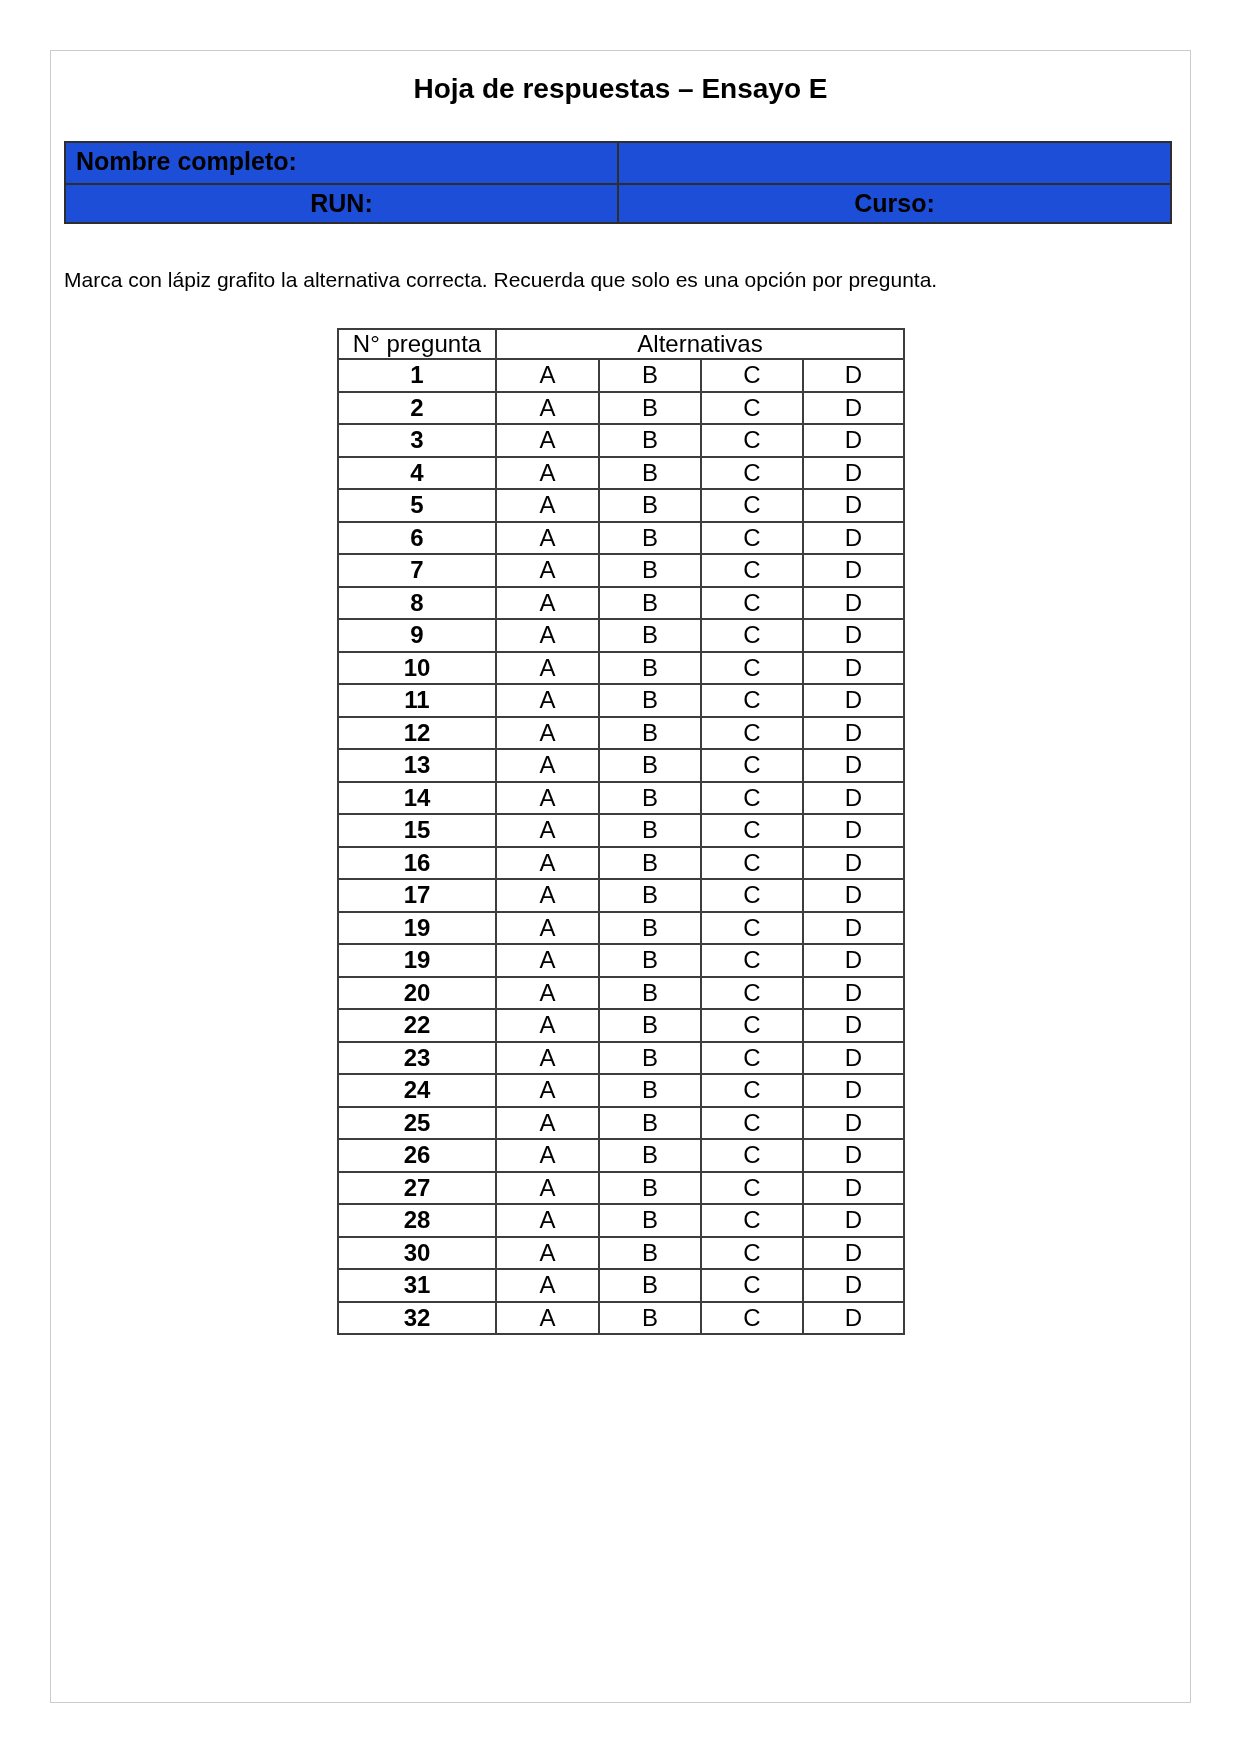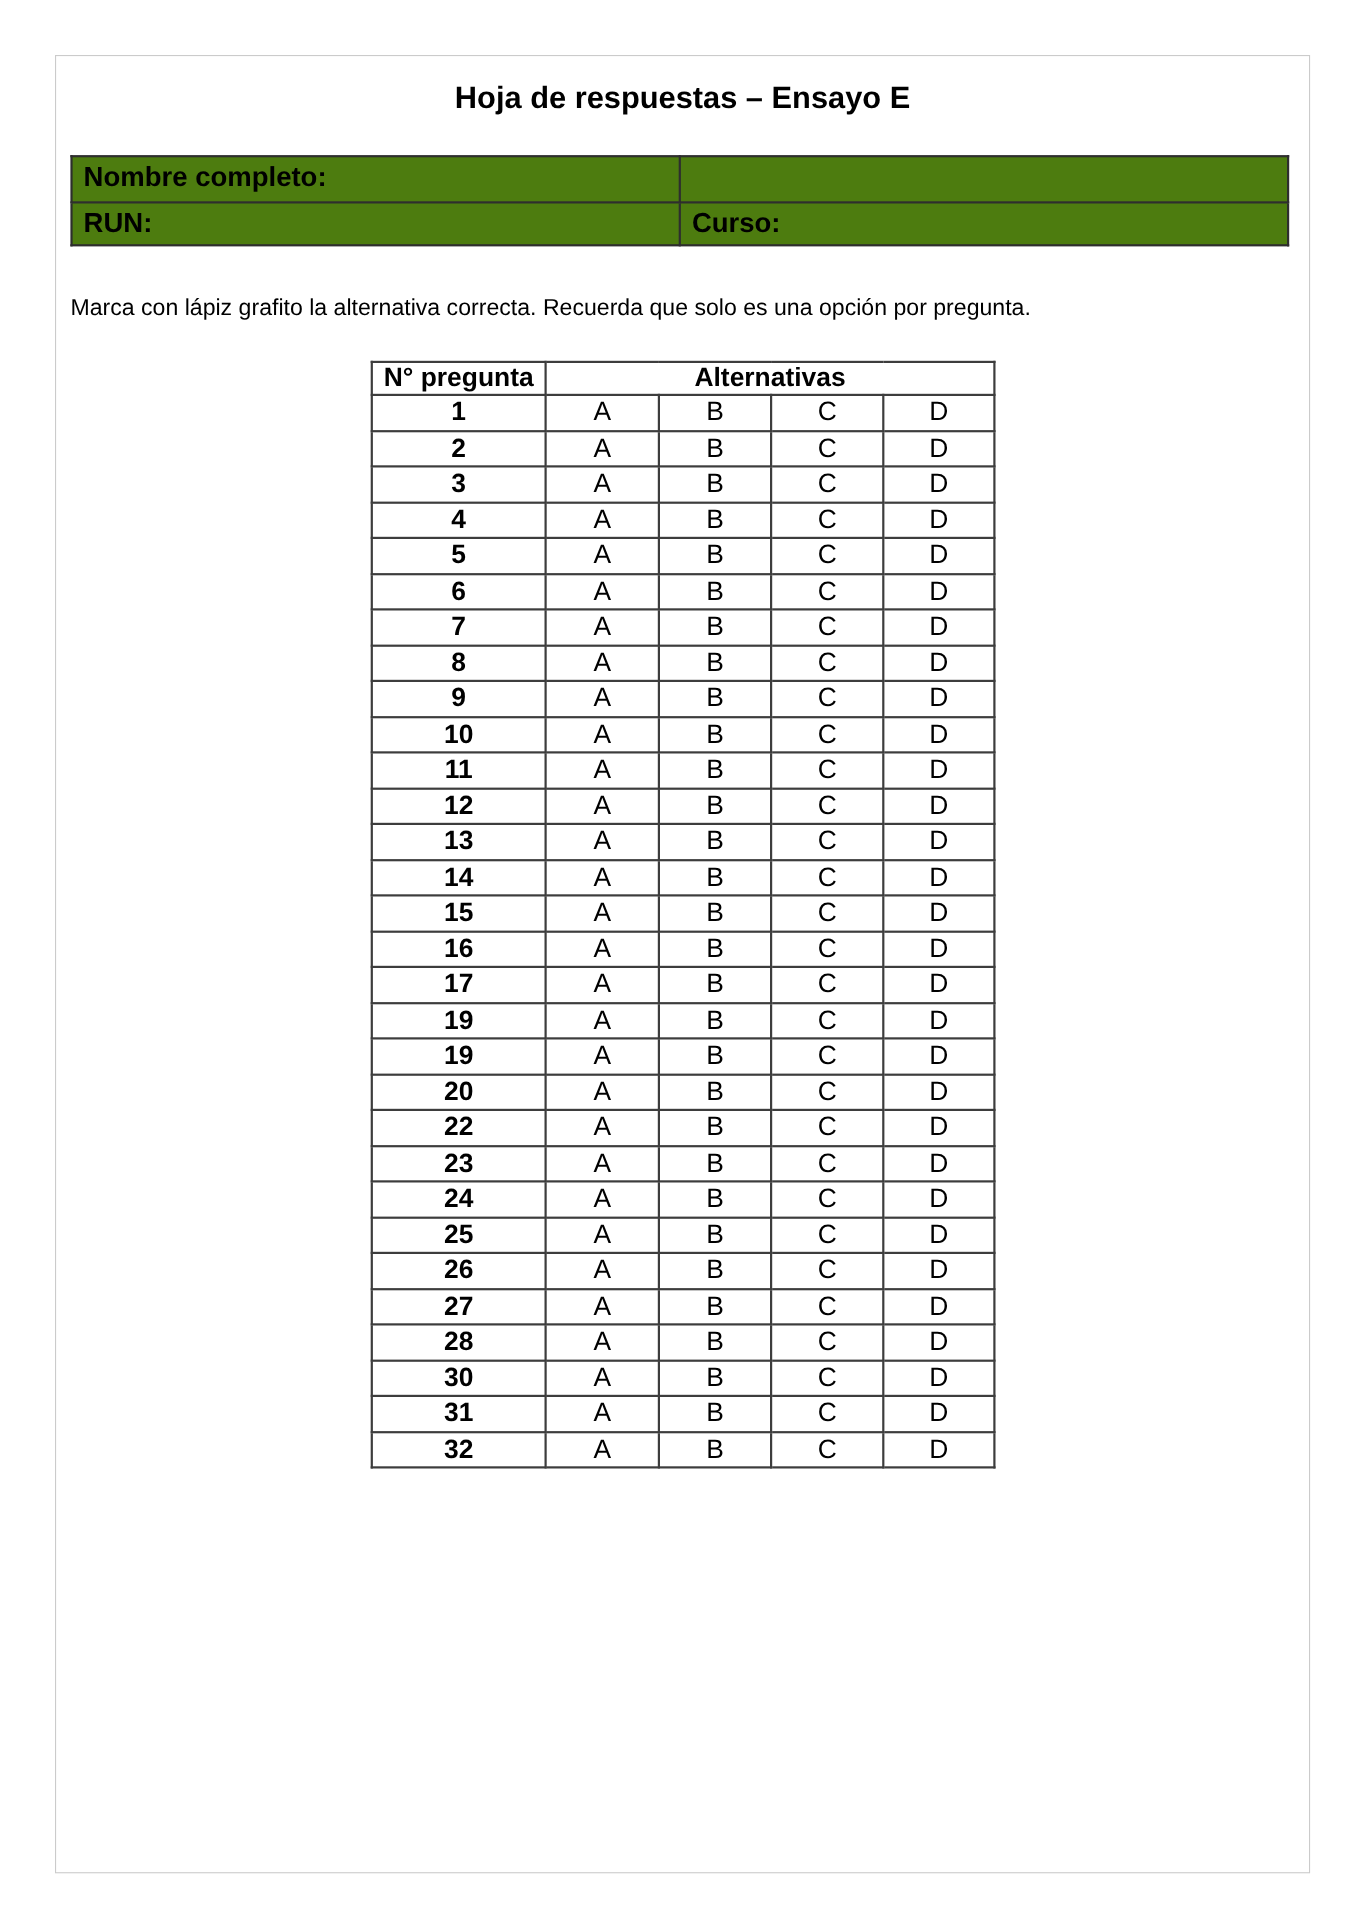--- a/index.html
+++ b/index.html
@@ -41,24 +41,24 @@
     top: 141px;
     width: 1106px;
   }
   .info-table td {
     border: 2px solid #2e2e2e;
     font-size: 25px;
     font-weight: bold;
     line-height: 29px;
     padding: 4px 10px;
     vertical-align: top;
-    background: #4d7c0f;
+    background: #1d4ed8;
   }
   .info-table tr.row-1 td { height: 42px; }
-  .info-table tr.row-2 td { height: 29px; }
+  .info-table tr.row-2 td { height: 29px; text-align: center; }
 
   .instruction {
     position: absolute;
     left: 64px;
     top: 265px;
     width: 1115px;
     font-size: 21px;
     line-height: 30px;
   }
 
@@ -70,21 +70,21 @@
   }
   .answer-table th, .answer-table td {
     border: 2px solid #3d3d3d;
     text-align: center;
     vertical-align: middle;
     padding: 0;
     background: #ffffff;
   }
   .answer-table th {
     font-size: 24px;
-    font-weight: bold;
+    font-weight: normal;
     height: 29px;
   }
   .answer-table td {
     font-size: 24px;
     font-weight: normal;
     height: 32.5px;
   }
   .answer-table td.q-num { font-weight: bold; }
 </style>
 </head>

